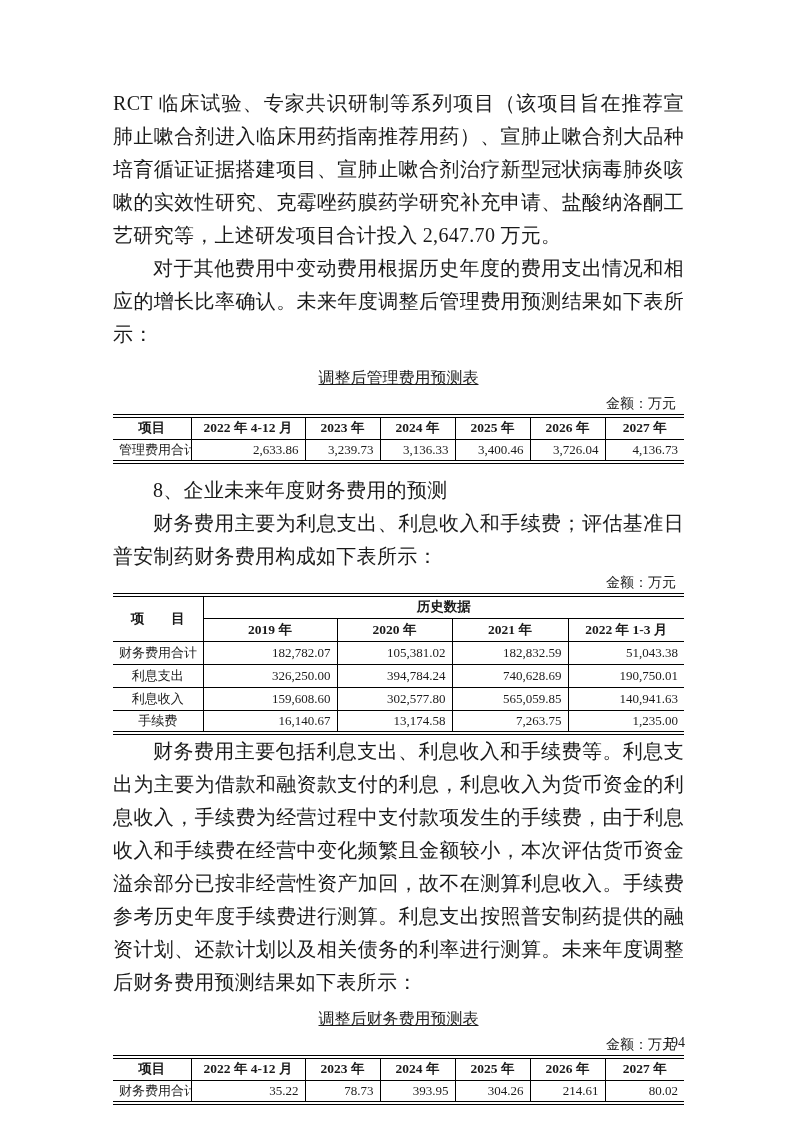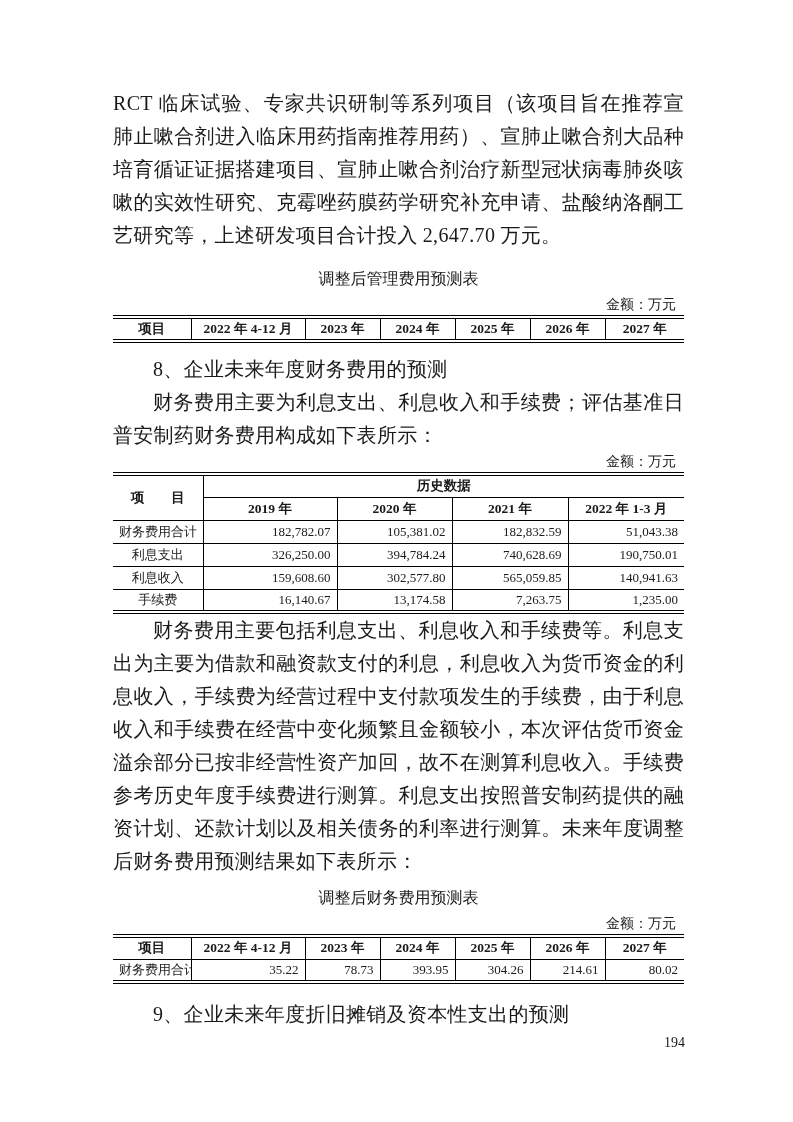--- a/index.html
+++ b/index.html
@@ -24,20 +24,21 @@
     text-align: justify;
     letter-spacing: 0.3px;
   }
   p.indent { text-indent: 2em; }
   p.heading { margin-top: 10px; text-align: left; }
   .table-title {
     margin-top: 10px;
     text-align: center;
     font-size: 16px;
     line-height: 33px;
+    text-decoration: underline;
   }
   .unit-line {
     text-align: right;
     font-size: 14px;
     line-height: 20px;
     padding-right: 8px;
   }
   table.t {
     width: 100%;
     border-collapse: collapse;
@@ -67,20 +68,21 @@
     font-size: 14px;
   }
 </style>
 </head>
 <body>
 
 <div class="content">
 
   <p class="para">RCT 临床试验、专家共识研制等系列项目（该项目旨在推荐宣肺止嗽合剂进入临床用药指南推荐用药）、宣肺止嗽合剂大品种培育循证证据搭建项目、宣肺止嗽合剂治疗新型冠状病毒肺炎咳嗽的实效性研究、克霉唑药膜药学研究补充申请、盐酸纳洛酮工艺研究等，上述研发项目合计投入 2,647.70 万元。</p>
 
+  <p class="para indent">对于其他费用中变动费用根据历史年度的费用支出情况和相应的增长比率确认。未来年度调整后管理费用预测结果如下表所示：</p>
 
   <div class="table-title">调整后管理费用预测表</div>
   <div class="unit-line">金额：万元</div>
 
   <table class="t">
     <colgroup>
       <col style="width:78px">
         <col style="width:114px">
         <col style="width:75px">
       <col style="width:75px">
@@ -90,20 +92,29 @@
     </colgroup>
     <tbody>
         <tr>
       <th>项目</th>
       <th>2022 年 4-12 月</th>
       <th>2023 年</th>
       <th>2024 年</th>
       <th>2025 年</th>
       <th>2026 年</th>
       <th>2027 年</th>
+    </tr>
+    <tr>
+      <td class="label">管理费用合计</td>
+      <td class="num">2,633.86</td>
+      <td class="num">3,239.73</td>
+      <td class="num">3,136.33</td>
+      <td class="num">3,400.46</td>
+      <td class="num">3,726.04</td>
+      <td class="num">4,136.73</td>
     </tr>
   </tbody>
     </table>
 
   <p class="para indent heading">8、企业未来年度财务费用的预测</p>
 
   <p class="para indent">财务费用主要为利息支出、利息收入和手续费；评估基准日普安制药财务费用构成如下表所示：</p>
 
   <div class="unit-line">金额：万元</div>
 

